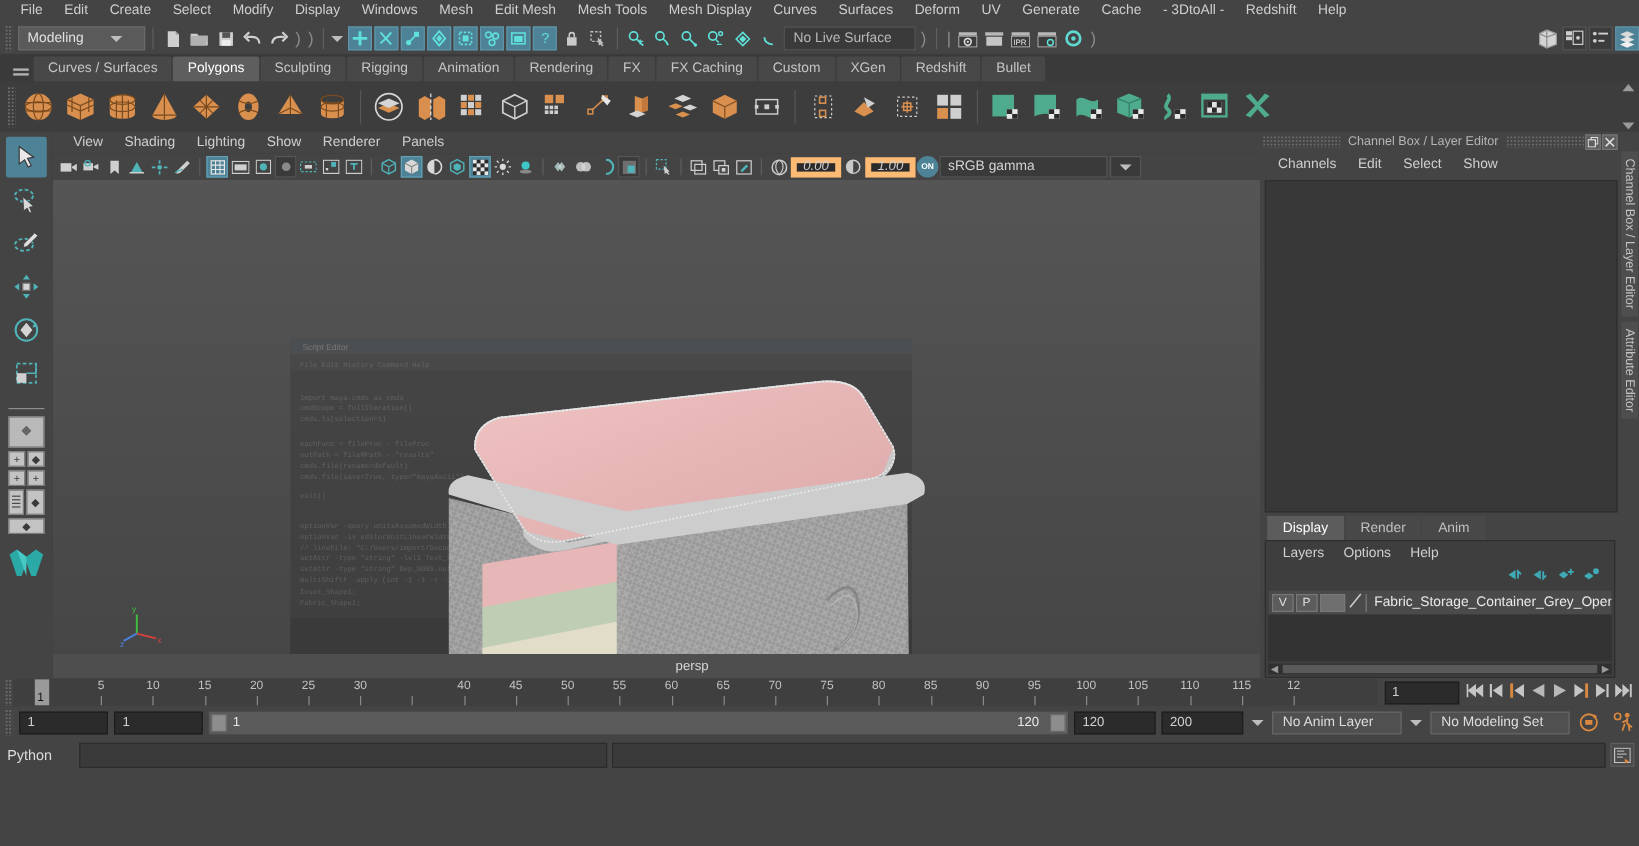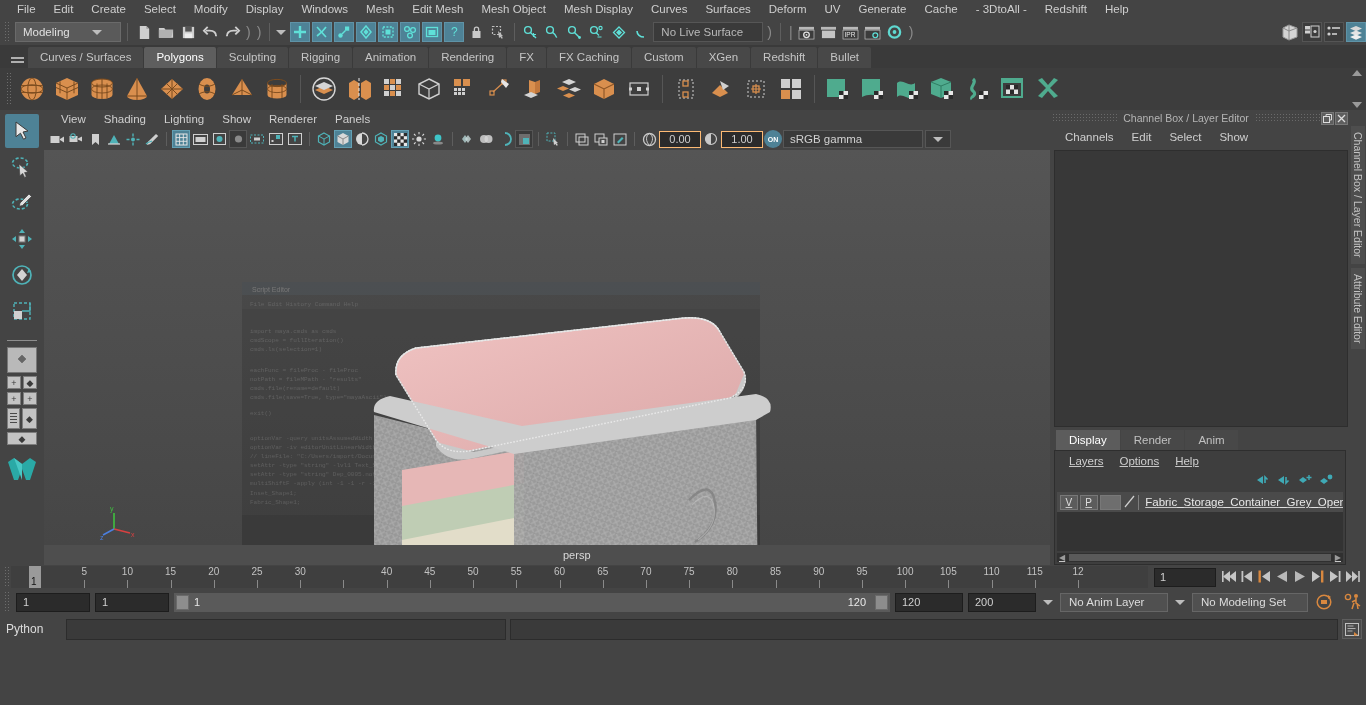--- a/index.html
+++ b/index.html
@@ -89,21 +89,21 @@
   .qcell { width:14px;height:13px;background:#c3c3c3;border:1px solid #7d7d7d;display:flex;align-items:center;justify-content:center;font-size:9px;color:#3a3a3a;}
 
   
   .vpcol { flex:1; display:flex; flex-direction:column; background:#3a3a3a; }
   .vpmenu { height:18px; display:flex; align-items:center; padding-left:8px; background:#444; }
   .vpmenu .mi { padding:0 9px; font-size:11.5px; color:#cfcfcf; line-height:18px;}
   .vptools { height:22px; background:#444; display:flex; align-items:center; padding-left:4px; gap:1px;}
   .vpbtn { width:18px;height:18px;flex:none;display:flex;align-items:center;justify-content:center;}
   .vpbtn.on { background:#4e8296;border:1px solid #63a0b4; }
   .vpbtn.dk { background:#3a3a3a;border:1px solid #565656; }
-  .numfield { width:42px;height:17px;background:#2b2b2b;border:1px solid #fdba74;color:#cfcfcf;font-size:11px;display:flex;align-items:center;justify-content:center;flex:none;}
+  .numfield { width:42px;height:17px;background:#2b2b2b;border:5px solid #fdba74;color:#cfcfcf;font-size:11px;display:flex;align-items:center;justify-content:center;flex:none;font-style:italic;}
   .gammasel { width:140px;height:18px;background:#3a3a3a;border:1px solid #565656;display:flex;align-items:center;padding-left:6px;color:#d2d2d2;font-size:11.5px;flex:none;}
   .gammacaret { width:26px;height:18px;background:#3a3a3a;border:1px solid #565656;display:flex;align-items:center;justify-content:center;flex:none;margin-left:1px;}
   .onbtn { width:18px;height:18px;border-radius:50%;background:#4e8296;color:#fff;font-size:7px;display:flex;align-items:center;justify-content:center;flex:none;font-weight:bold;}
 
   .viewport { flex:1; position:relative; background:#4e4e4e; overflow:hidden; }
   .persplabel { position:absolute; left:519px; bottom:4px; color:#d8d8d8; font-size:11px; }
   .axisgiz { position:absolute; left:56px; bottom:22px; }
 
   
   .rightdock { width:300px; background:#444; display:flex; flex-direction:column; }
@@ -111,21 +111,21 @@
   .dots { flex:1; height:10px; background-image: radial-gradient(#6a6a6a 0.7px, transparent 0.8px); background-size:3px 3px; }
   .docktitle { font-size:10.5px; color:#b5b5b5; padding:0 6px; white-space:nowrap;}
   .dockbtn { width:13px;height:13px;background:#5e5e5e;border:1px solid #777;display:flex;align-items:center;justify-content:center;font-size:9px;color:#ddd;margin-left:1px;}
   .cbmenu { height:22px; display:flex; align-items:center; padding-left:6px; }
   .cbmenu .mi { padding:0 9px; font-size:11.5px; color:#cfcfcf;}
   .cbbody { flex:1; background:#383838; margin:2px 2px 0 4px; border:1px solid #2e2e2e;}
 
   .layertabs { display:flex; padding-left:6px; margin-top:3px; }
   .ltab { height:20px;padding:0 13px;line-height:20px;font-size:11.5px;background:#484848;color:#c0c0c0;margin-right:1px;}
   .ltab.active { background:#5c5c5c;color:#fff;}
-  .layerpanel { margin:0 4px 0 4px; background:#3e3e3e; border:1px solid #2e2e2e; flex:none; height:115px; display:flex;flex-direction:column;text-decoration:underline;}
+  .layerpanel { margin:0 4px 0 4px; background:#3e3e3e; border:1px solid #2e2e2e; flex:none; height:115px; display:flex;flex-direction:column;}
   .lmenu { height:20px;display:flex;align-items:center;padding-left:6px;}
   .lmenu .mi{padding:0 8px;font-size:11.5px;color:#cfcfcf;}
   .lbtnrow { height:18px;display:flex;justify-content:flex-end;align-items:center;gap:7px;padding-right:12px;}
   .layerlist { flex:1; background:#333; margin:3px 2px 0 2px; }
   .layerrow { height:20px;background:#4a4a4a;display:flex;align-items:center;padding-left:3px;gap:2px;}
   .lchip { width:18px;height:15px;background:#5c5c5c;border:1px solid #787878;font-size:10px;color:#e0e0e0;display:flex;align-items:center;justify-content:center;}
   .lchip.blank { background:#6e6e6e; width:22px;}
   .lname { color:#e8e8e8;font-size:11.5px;white-space:nowrap;overflow:hidden;padding-left:4px;}
   .hscroll { height:9px;background:#303030;margin:2px;display:flex;align-items:center;justify-content:space-between;}
   .hsarrow{color:#9a9a9a;font-size:8px;padding:0 2px;}
@@ -167,21 +167,21 @@
 <div class="menubar">
   <div class="mi">File</div>
   <div class="mi">Edit</div>
   <div class="mi">Create</div>
   <div class="mi">Select</div>
   <div class="mi">Modify</div>
   <div class="mi">Display</div>
   <div class="mi">Windows</div>
   <div class="mi">Mesh</div>
   <div class="mi">Edit Mesh</div>
-  <div class="mi">Mesh Object</div>
+  <div class="mi">Mesh Tools</div>
   <div class="mi">Mesh Display</div>
   <div class="mi">Curves</div>
   <div class="mi">Surfaces</div>
   <div class="mi">Deform</div>
   <div class="mi">UV</div>
   <div class="mi">Generate</div>
   <div class="mi">Cache</div>
   <div class="mi">- 3DtoAll -</div>
   <div class="mi">Redshift</div>
   <div class="mi">Help</div>

